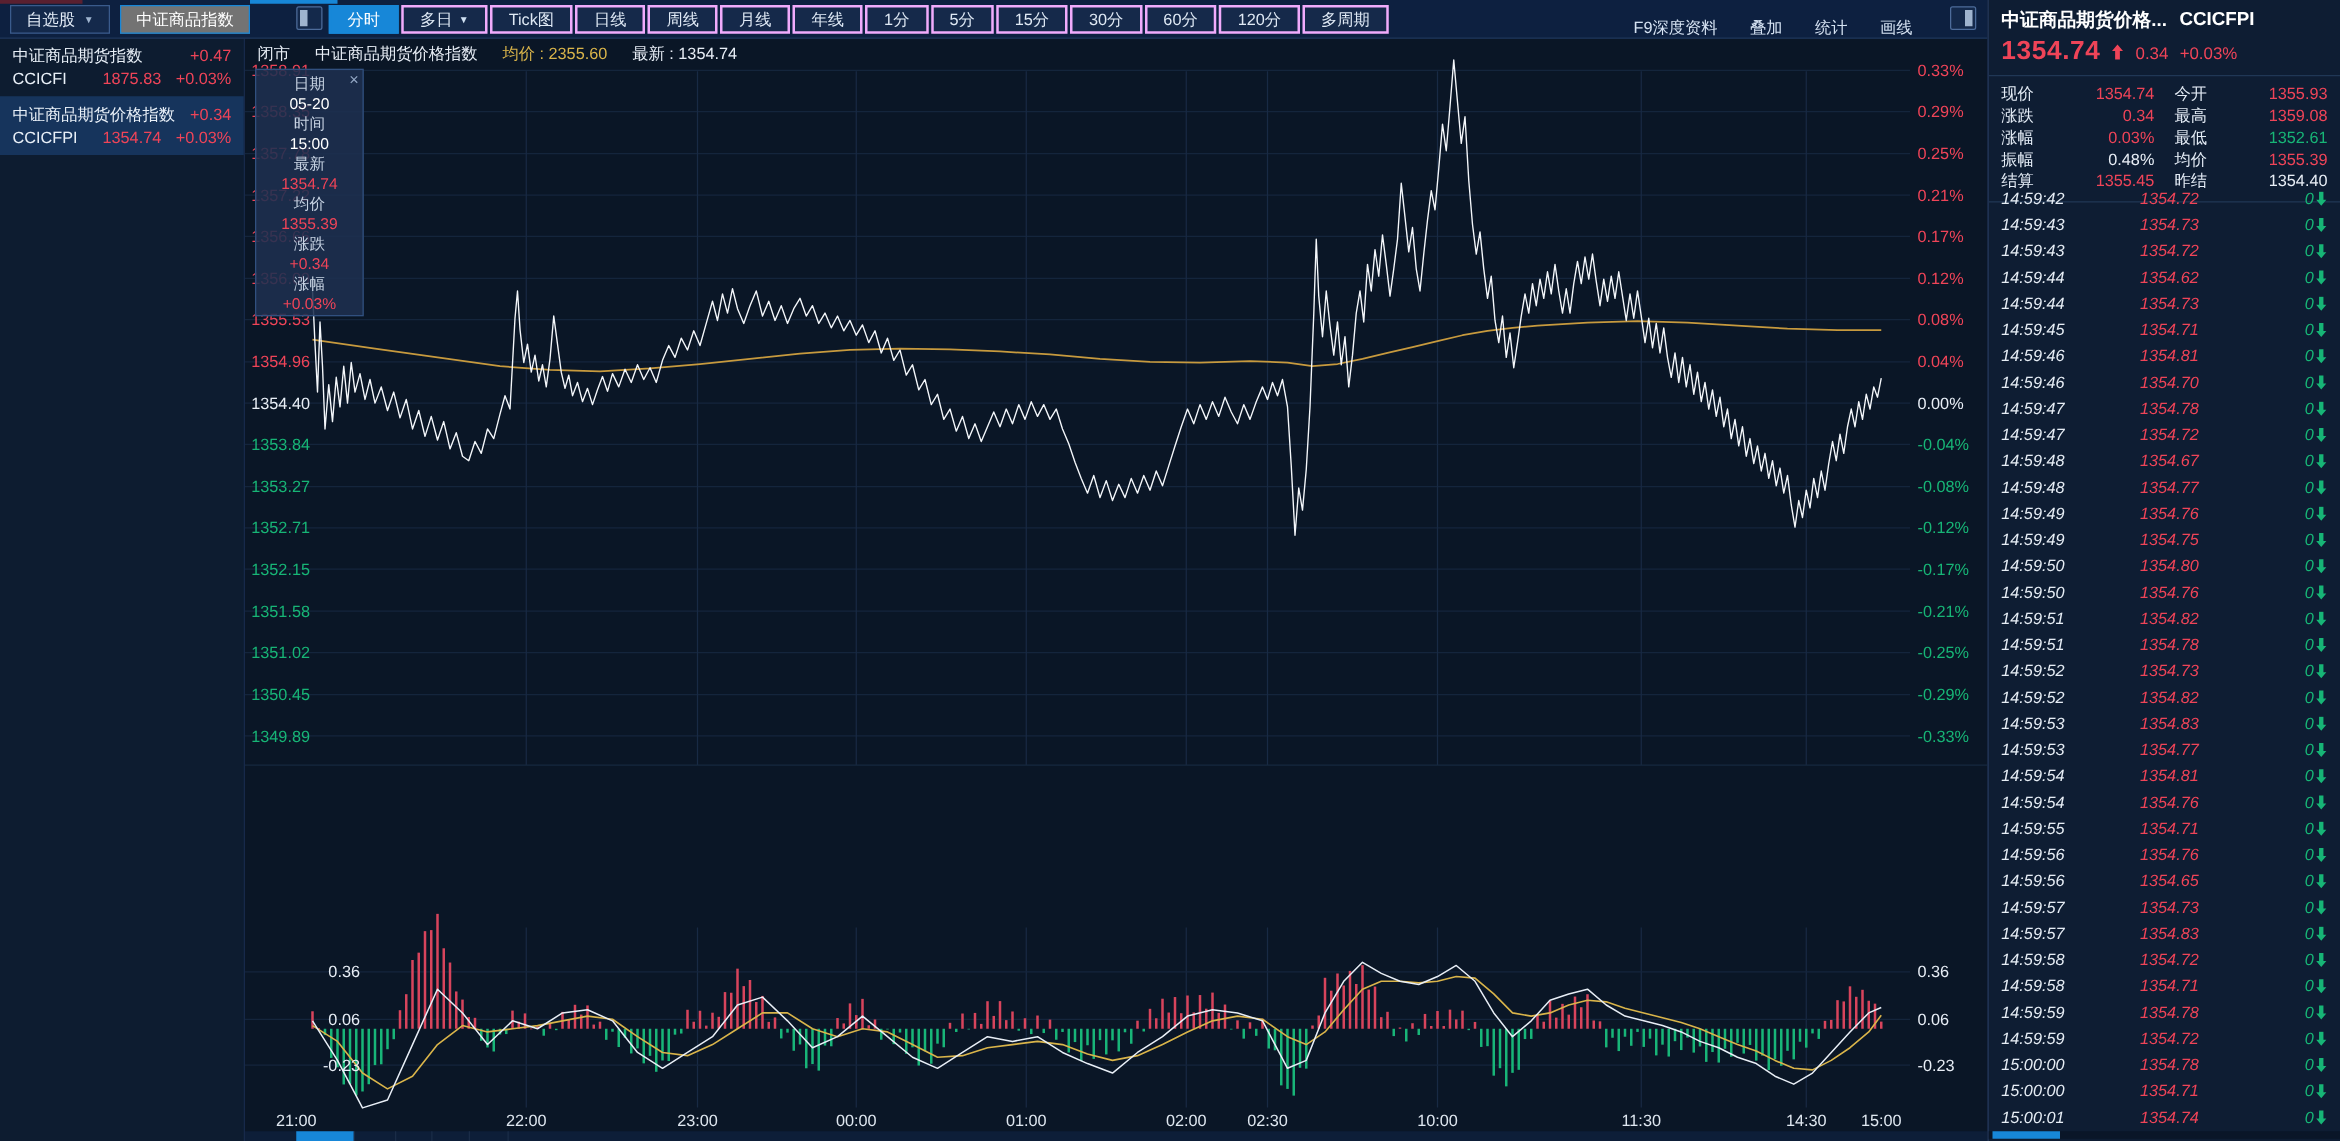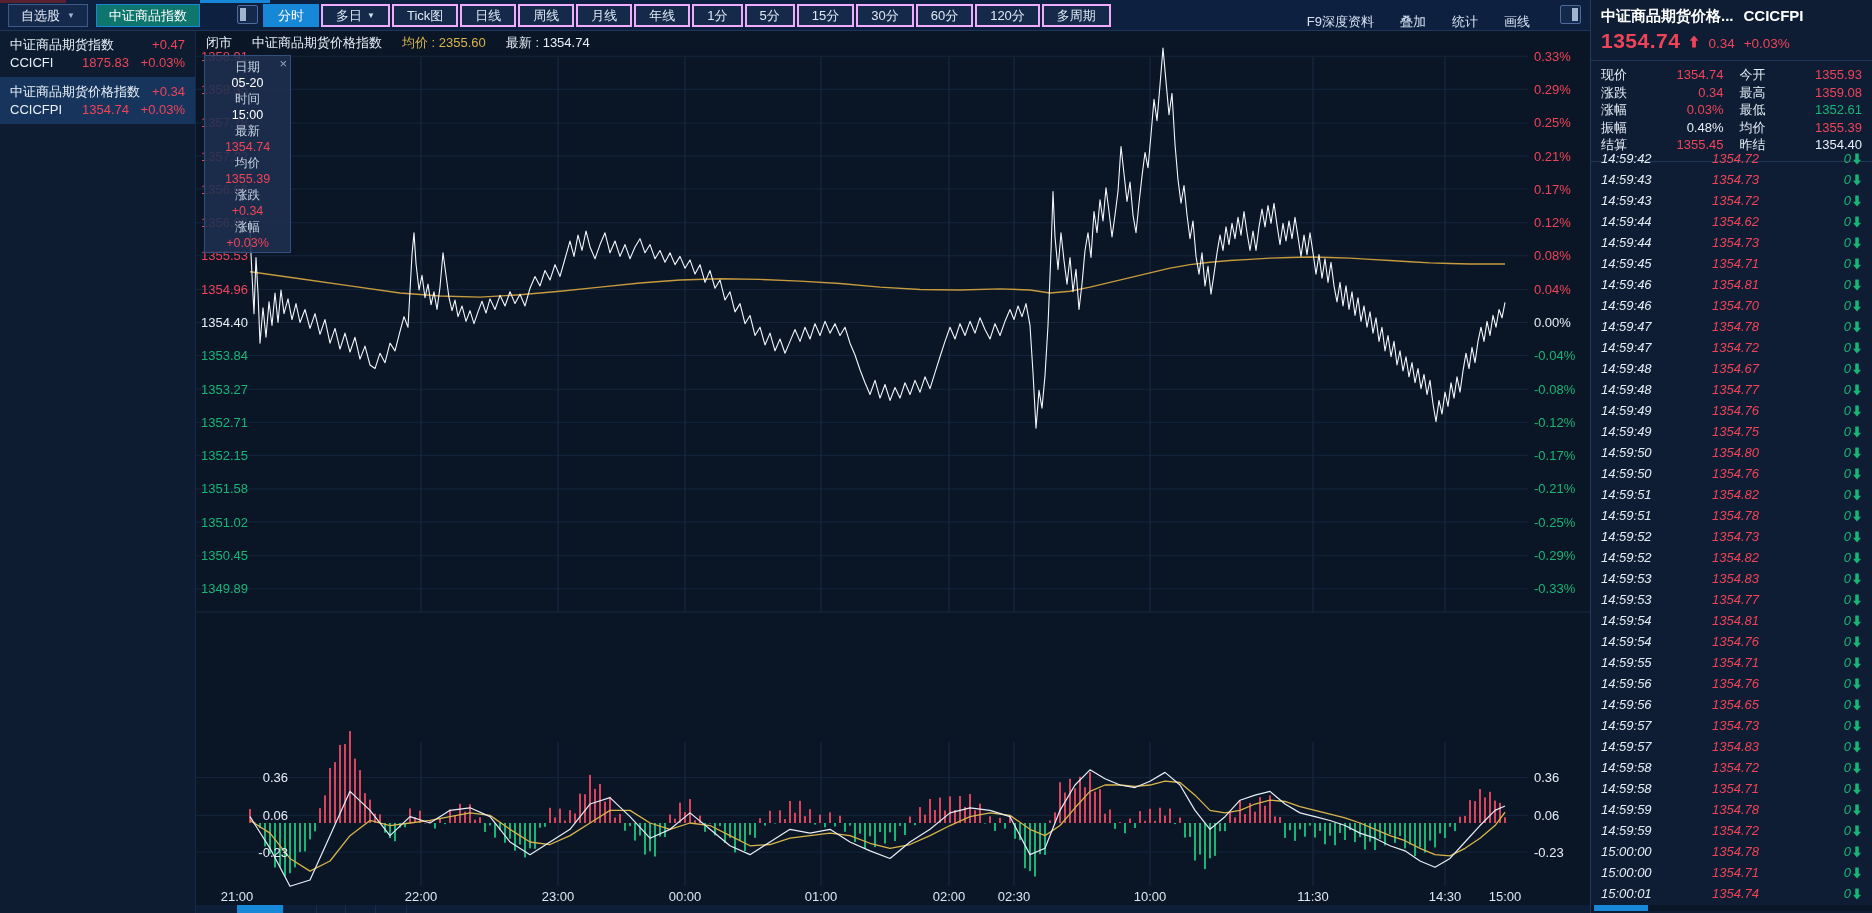--- a/index.html
+++ b/index.html
@@ -11,21 +11,21 @@
   
   #topbar{position:absolute;left:0;top:0;width:1590px;height:30px;background:#0d2040;
           border-bottom:1px solid #1f3659;z-index:6;}
   .topstrip{position:absolute;top:0;height:3px;}
   #strip-red{left:0;width:66px;background:#5a2030;}
   #strip-blue{left:200px;width:70px;background:#1787d8;}
   .wl-tabs{position:absolute;left:8px;top:4px;display:flex;gap:8px;}
   .wtab{height:23px;line-height:23px;padding:0 12px;background:#14294b;border:1px solid #3a5b8c;
         color:#e4edf8;font-size:13px;cursor:pointer;display:flex;align-items:center;gap:7px;}
   .wtab .caret{font-size:8px;color:#9fb4cf;}
-  .wtab.active{background:#0f766e;border-color:#1787d8;color:#fff;}
+  .wtab.active{background:#737373;border-color:#1787d8;color:#fff;}
   .panel-toggle{position:absolute;top:5px;width:21px;height:19px;background:#14294b;
         border:1px solid #4d6c9b;border-radius:2px;cursor:pointer;padding:2px;box-sizing:border-box;}
   #toggle-left{left:237px;}
   #toggle-right{left:1560px;}
   .panel-toggle .half{display:block;height:100%;width:6px;background:#9fb4cf;}
   .panel-toggle .half.right{margin-left:auto;}
   #period-tabs{position:absolute;left:263px;top:4px;display:flex;gap:2px;}
   .ptab{height:23px;line-height:21px;padding:0 13px;background:#15294a;border:2px solid #f0abfc;
         color:#dfe9f5;font-size:13px;cursor:pointer;display:flex;align-items:center;gap:5px;box-sizing:border-box;}
   .ptab.active{background:#1787d8;border-color:#1787d8;color:#fff;}

